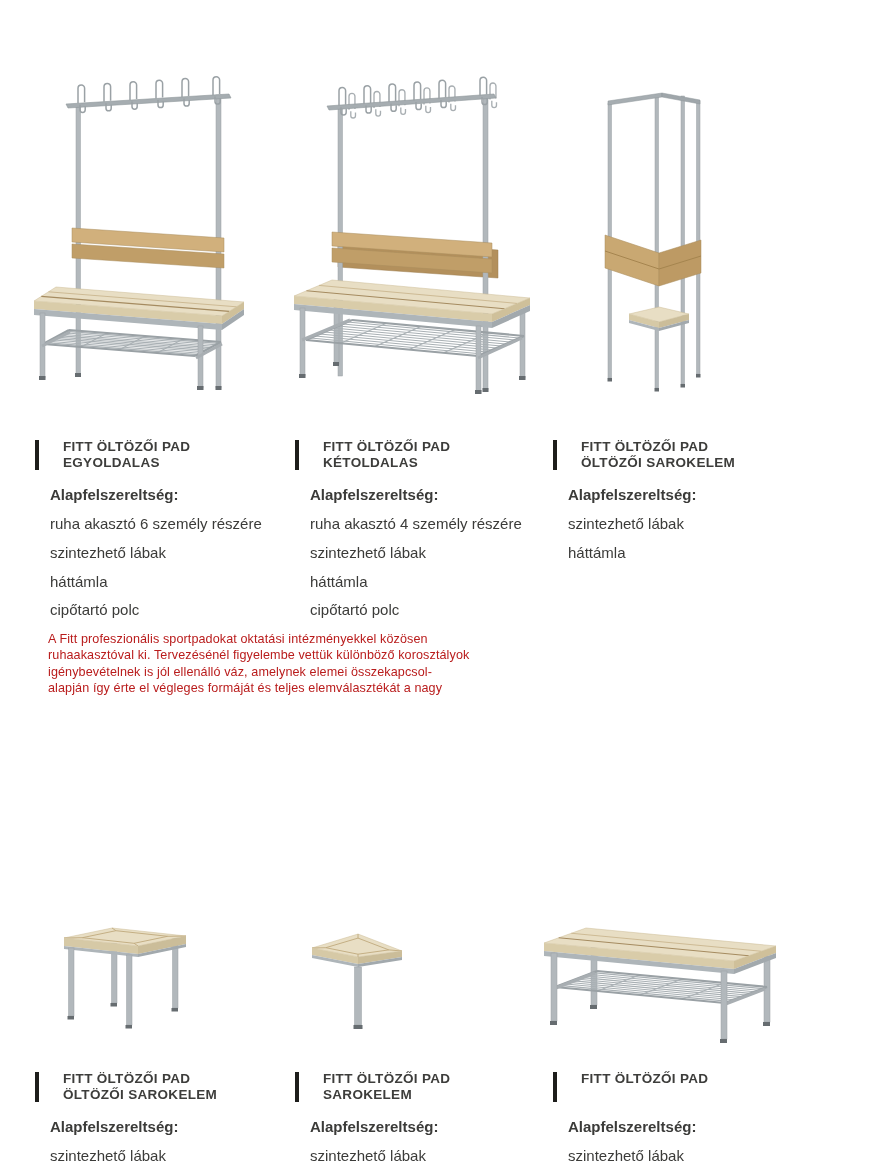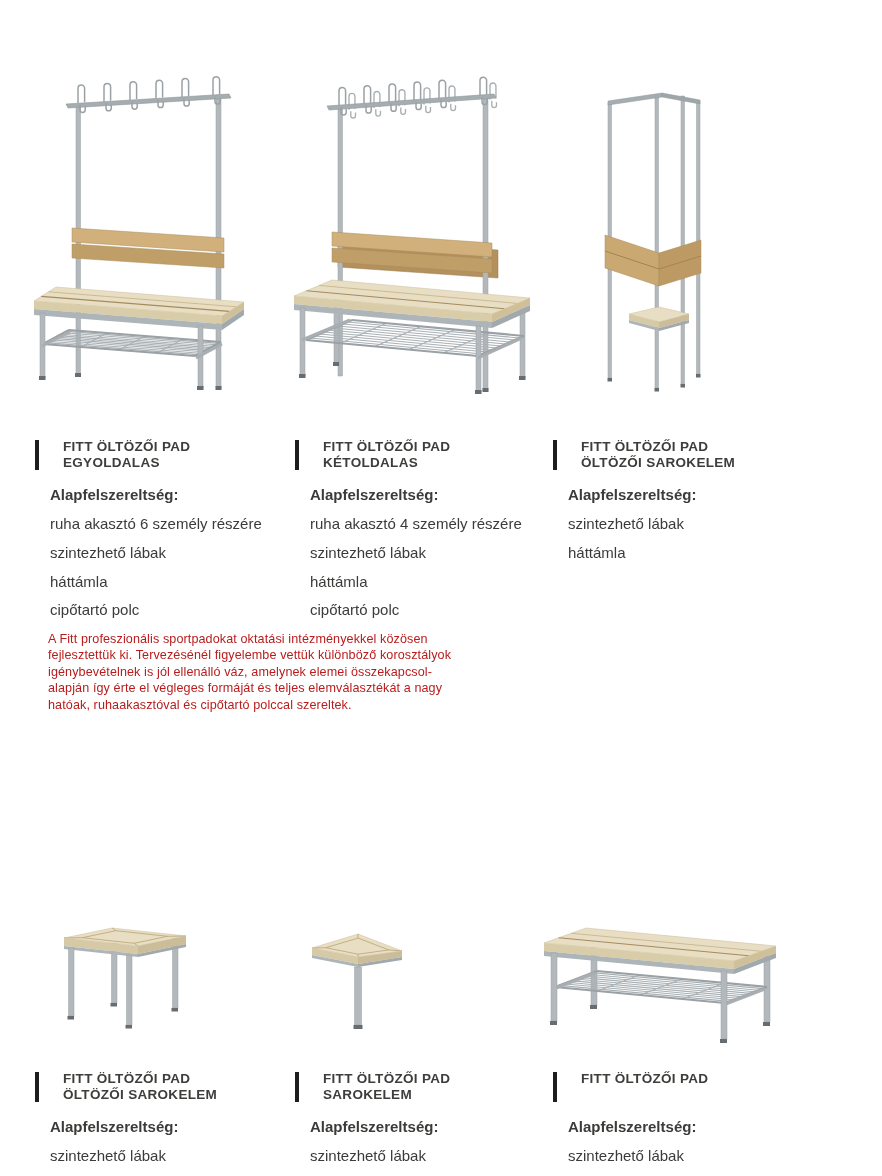--- a/index.html
+++ b/index.html
@@ -259,24 +259,23 @@
     </h2>
     <div class="equip">
       <div class="equip-head">Alapfelszereltség:</div>
       <div class="equip-item">szintezhető lábak</div>
       <div class="equip-item">háttámla</div>
     </div>
   </div>
 
   <div class="description">
     <div class="d-line">A Fitt profeszionális sportpadokat oktatási intézményekkel közösen</div>
-    <div class="d-line">fejlesztettük ki. Tervezésénél figyelembe vettük különböző korosztályok</div>
+    <div class="d-line">ruhaakasztóval ki. Tervezésénél figyelembe vettük különböző korosztályok</div>
     <div class="d-line">igénybevételnek is jól ellenálló váz, amelynek elemei összekapcsol-</div>
     <div class="d-line">alapján így érte el végleges formáját és teljes elemválasztékát a nagy</div>
-    <div class="d-line">hatóak, ruhaakasztóval és cipőtartó polccal szereltek.</div>
   </div>
 
   <figure class="fig-4">
     <svg width="140" height="106" viewBox="0 0 140 106">
       <g fill="#b2b8bc" stroke="#9aa1a5" stroke-width="0.5">
         <rect x="53.5" y="13" width="5.5" height="66"></rect>
         <rect x="114.5" y="14" width="5.5" height="70"></rect>
       </g>
       <polygon points="6,14 80,22 128,12 54,4" fill="#e8dec4" stroke="#cdbd97" stroke-width="0.5"></polygon>
       <g fill="none" stroke="#bfa97d" stroke-width="0.9">

